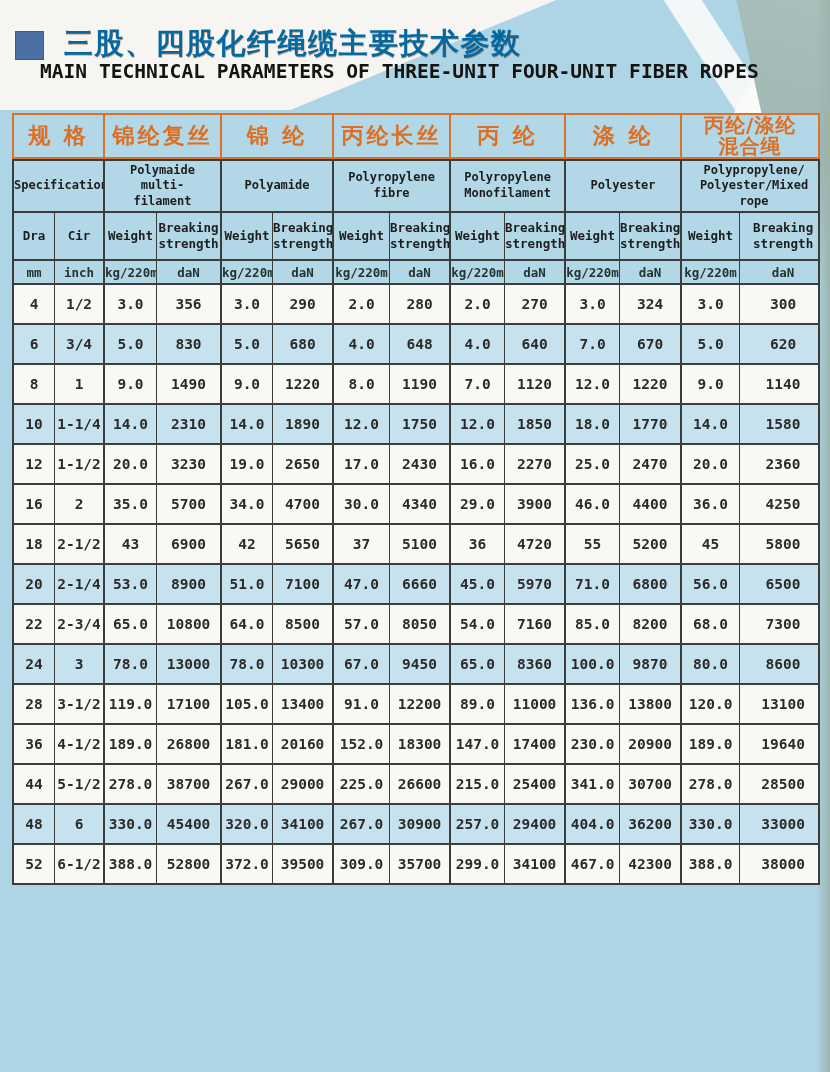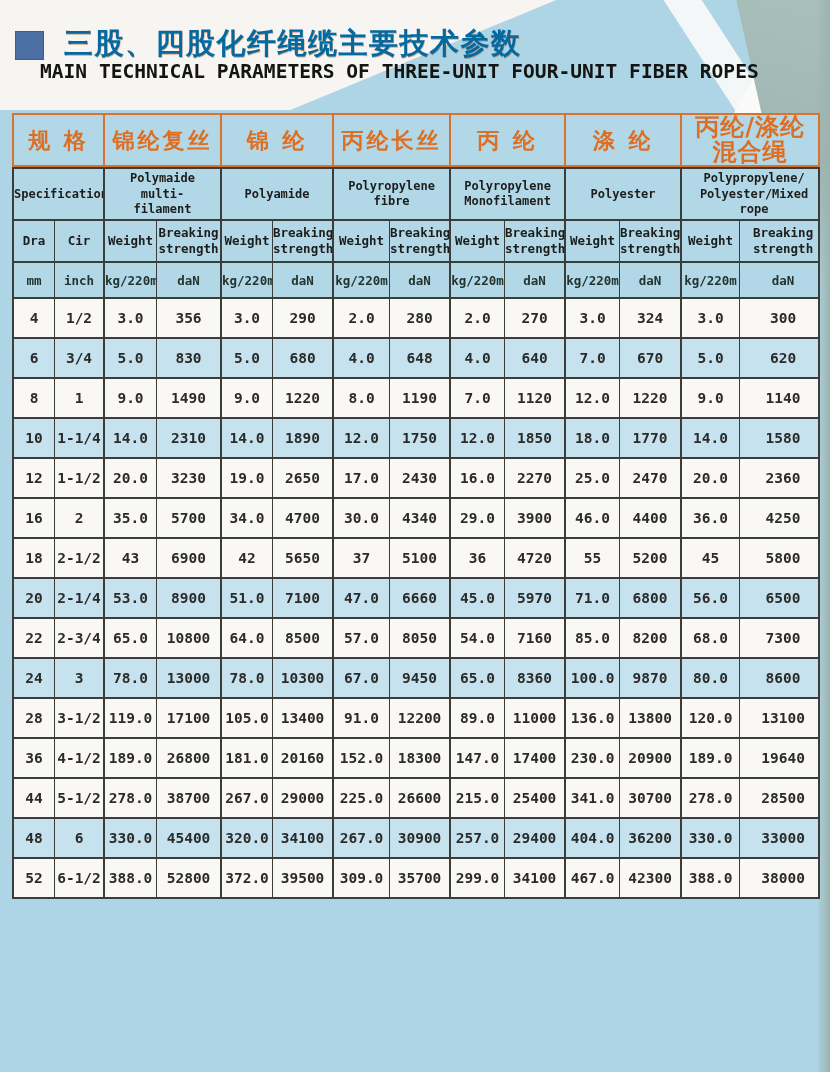--- a/index.html
+++ b/index.html
@@ -68,39 +68,39 @@
   tr.gr { height:45px; }
   tr.gr th {
     border:none;
     border-top:2px solid #d8722d;
     border-bottom:2px solid #d8722d;
     border-right:2px solid #d8722d;
     color:#dd6f24; font-size:22px; font-weight:bold;
     letter-spacing:3px; line-height:1.05;
   }
   tr.gr th.first { border-left:2px solid #d8722d; }
-  tr.gr th.mixed { font-size:24px; letter-spacing:1px; }
+  tr.gr th.mixed { font-size:20px; letter-spacing:1px; }
   
   tr.hr2 { height:54px; }
   tr.hr2 td {
     border-top:2px solid #3a3d3a;
     font-family:"DejaVu Sans Mono","Liberation Mono",monospace;
     font-size:12px; line-height:1.3; color:#1d1e1c; font-weight:bold;
   }
   
   tr.hr3 { height:46px; }
   tr.hr3 td { font-size:19px; font-weight:bold; color:#273833; letter-spacing:4px; line-height:1.12; }
   
-  tr.hr4 { height:42px; }
+  tr.hr4 { height:48px; }
   tr.hr4 td {
     font-family:"DejaVu Sans Mono","Liberation Mono",monospace;
     font-size:12.5px; line-height:1.3; color:#1d1e1c; font-weight:bold;
   }
   
-  tr.hr5 { height:36px; }
+  tr.hr5 { height:24px; }
   tr.hr5 td {
     font-family:"DejaVu Sans Mono","Liberation Mono",monospace;
     font-size:12.5px; color:#24342f; font-weight:bold;
   }
   
   tbody.data tr { height:40px; }
   tbody.data td {
     font-family:"DejaVu Sans Mono","Liberation Mono",monospace;
     font-size:14.5px; color:#2b2b29; font-weight:bold;
     background:#f9f8f4;

